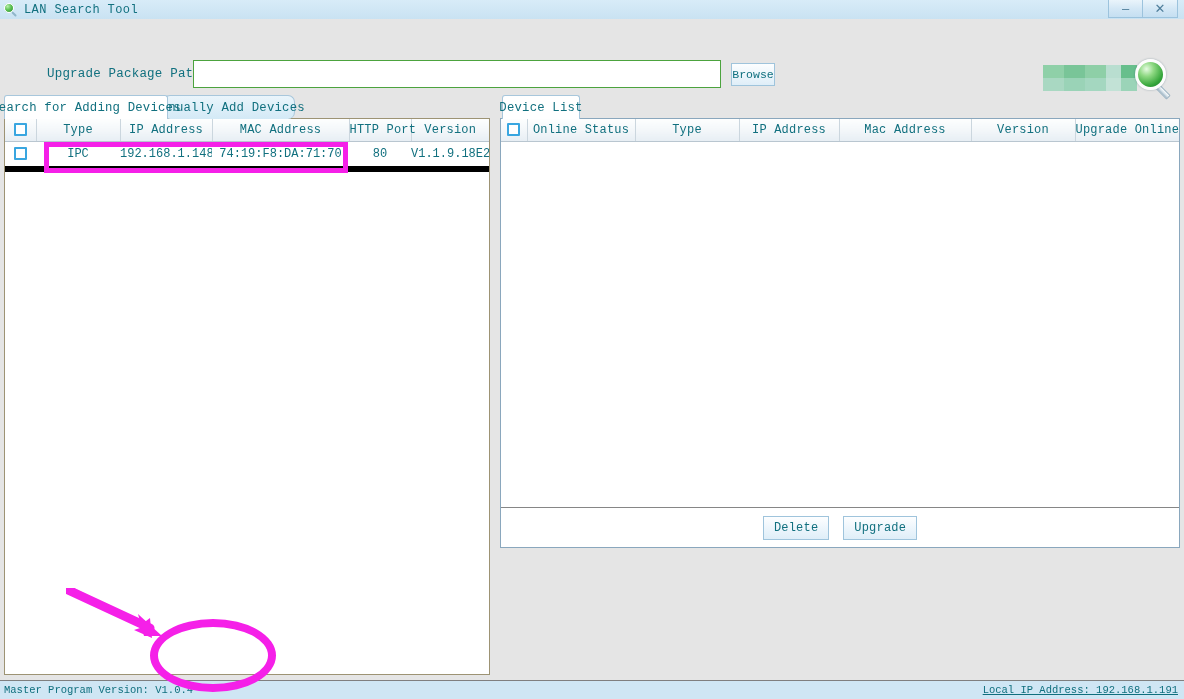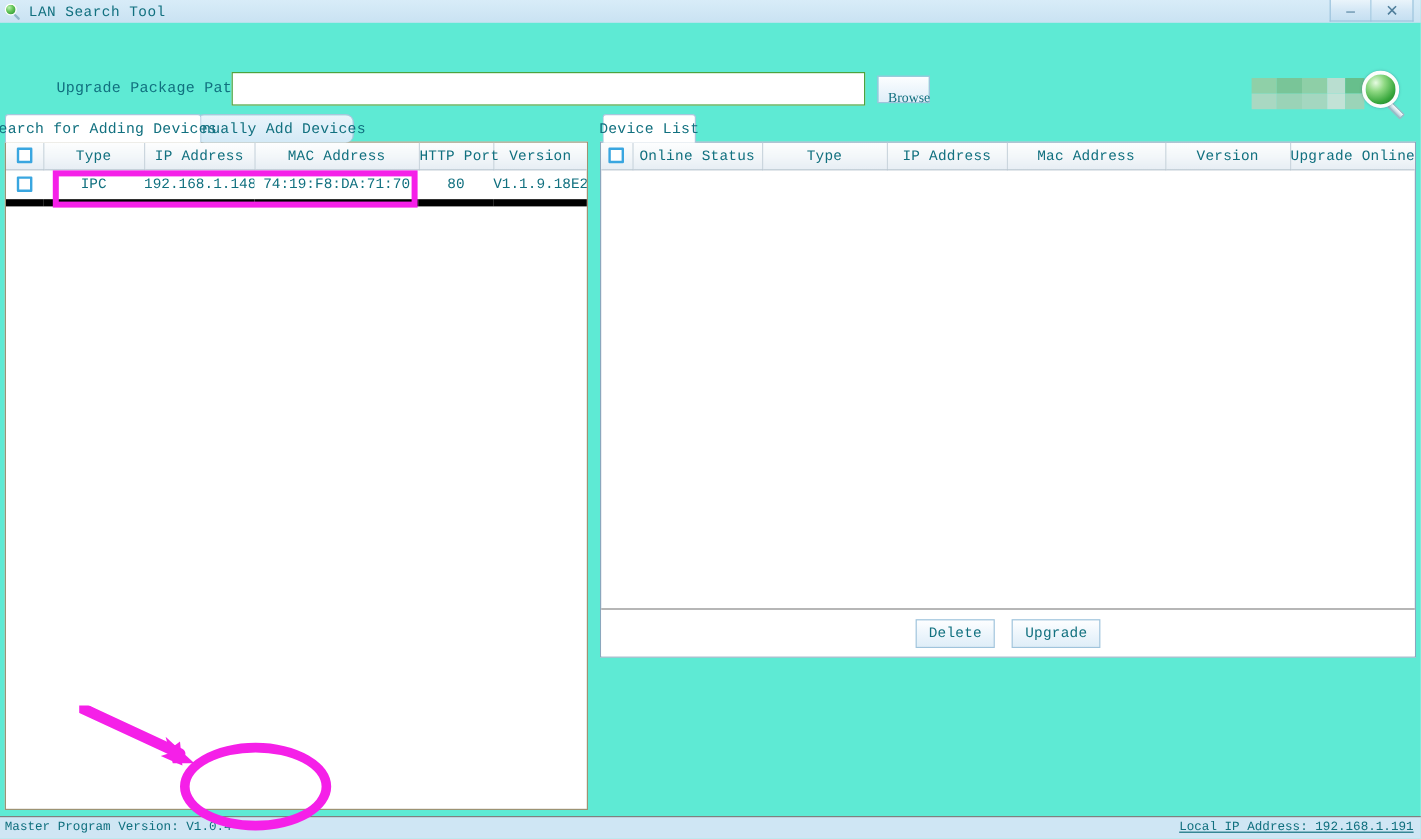--- a/index.html
+++ b/index.html
@@ -11,21 +11,21 @@
     width: 1184px;
     height: 699px;
     overflow: hidden;
     font-family: "Liberation Mono", "DejaVu Sans Mono", monospace;
   }
 
   #app {
     position: relative;
     width: 1184px;
     height: 699px;
-    background: #5eead4;
+    background: #e5e5e5;
     box-sizing: border-box;
   }
 
   
   .titlebar {
     position: absolute;
     left: 0; top: 0;
     width: 1184px;
     height: 19px;
     background: linear-gradient(to bottom, #d8ecf8 0%, #c9e2f2 100%);
@@ -114,25 +114,25 @@
     outline: none;
   }
   .browse-btn {
     position: absolute;
     left: 731px; top: 44px;
     width: 44px;
     height: 23px;
     background: linear-gradient(to bottom, #fcfeff 0%, #eef6fc 48%, #dfeef8 100%);
     border: 1px solid #9fc4dc;
     box-sizing: border-box;
-    font-family: Liberation Serif, serif;
+    font-family: Liberation Mono, monospace;
     font-size: 11.5px;
     color: #11707f;
     cursor: pointer;
-    padding: 8px;
+    padding: 0;
     line-height: 21px;
   }
 
   
   .logo-wrap {
     position: absolute;
     left: 1043px; top: 40px;
     width: 135px; height: 42px;
   }
   .mosaic {

